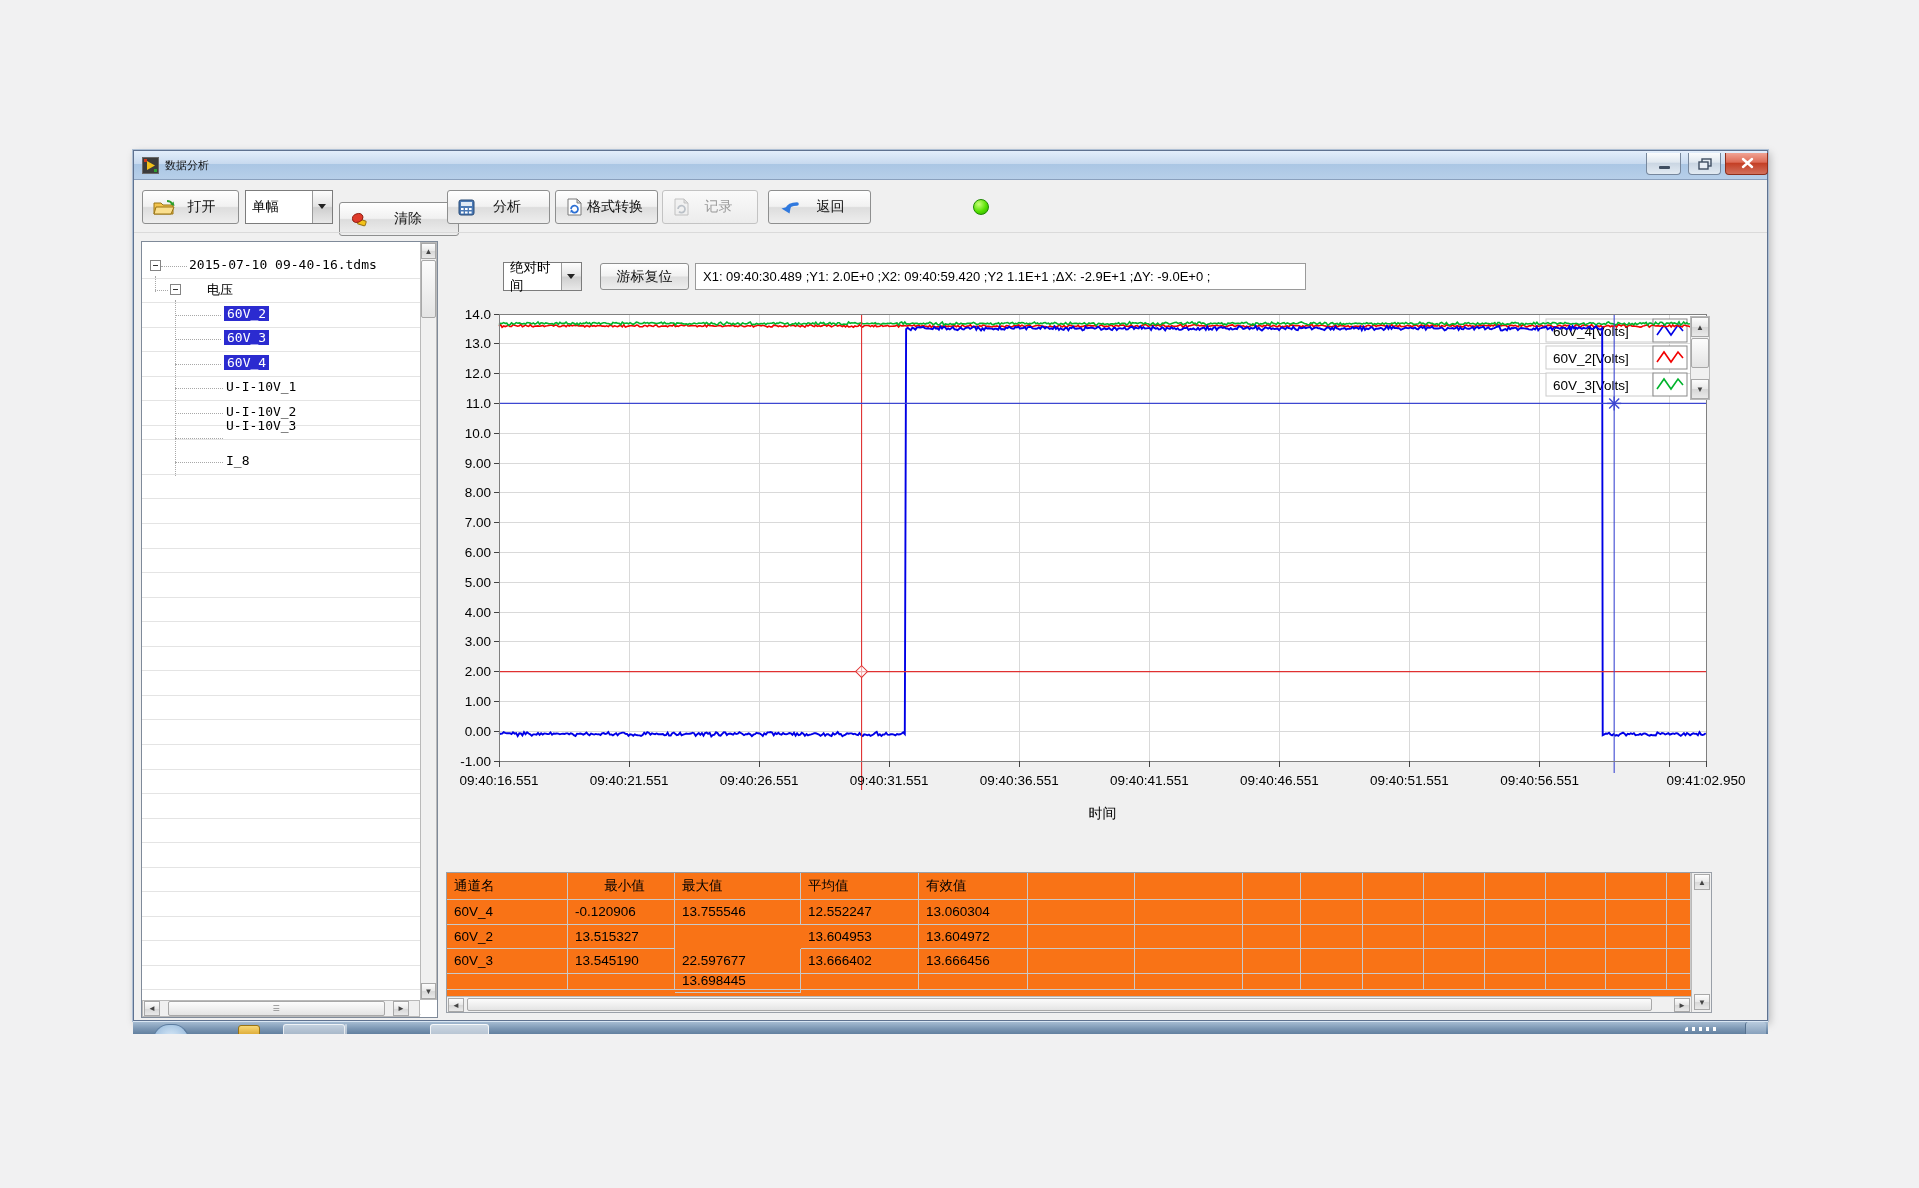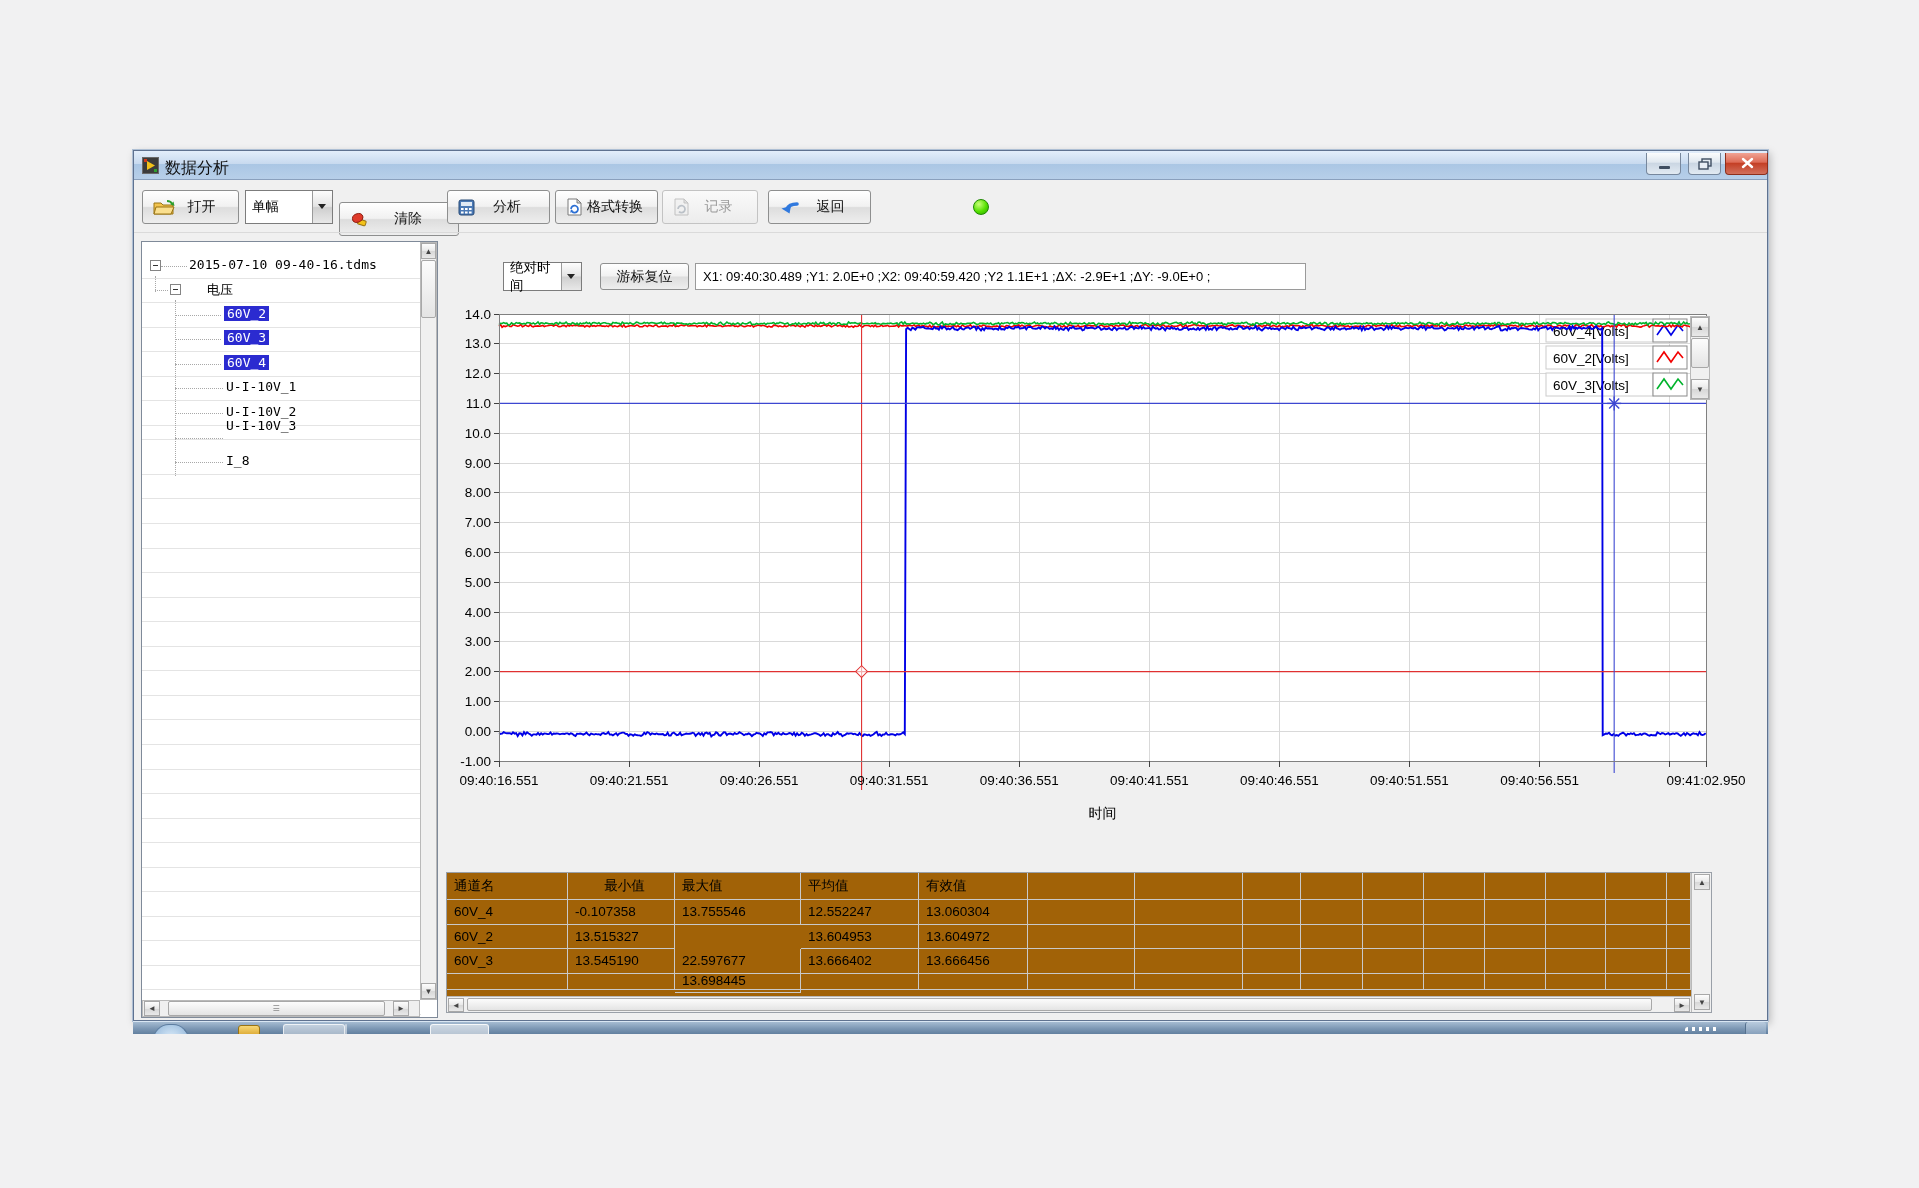--- a/index.html
+++ b/index.html
@@ -2,21 +2,21 @@
 <html><head>
 <meta charset="utf-8">
 <style>
   html,body{margin:0;padding:0;}
   body{background:#f1f1f2;font-family:"Liberation Sans","DejaVu Sans",sans-serif;-webkit-font-smoothing:antialiased;}
   .screen{position:relative;width:1919px;height:1188px;background:#f1f1f2;overflow:hidden;}
   .win{position:absolute;left:133px;top:150px;width:1635px;height:871px;background:#f0f0f0;
        border:1px solid #5f7290;box-shadow:0 0 0 1px #aebfd4, 2px 3px 8px rgba(0,0,0,.25);box-sizing:border-box;}
   .titlebar{position:absolute;left:0;top:0;width:100%;height:29px;
        background:linear-gradient(#e3eefb,#c8daef 45%,#aac6e4 46%,#b7cfe9);border-bottom:1px solid #8aa0bd;box-sizing:border-box;}
-  .title-text{position:absolute;left:31px;top:7px;font-size:16px;color:#111;}
+  .title-text{position:absolute;left:31px;top:7px;font-size:11px;color:#111;}
   .app-ic{position:absolute;left:8px;top:6px;width:17px;height:17px;}
   .winbtn{position:absolute;top:2px;height:22px;border:1px solid #77879c;border-top:none;border-radius:0 0 4px 4px;
        background:linear-gradient(#fbfcfd,#dfe7ef 45%,#c9d5e2 46%,#e2eaf2);box-sizing:border-box;}
   .winbtn.close{background:linear-gradient(#f0a394,#dd6a55 45%,#c33c22 46%,#d2705c);border-color:#8e2f1c;}
   .toolbar-sep{position:absolute;left:0;top:81px;width:100%;height:0;border-top:1px solid #dadada;}
   .btn{position:absolute;height:34px;border:1px solid #8e8f8f;border-radius:3px;
        background:linear-gradient(#ffffff,#f1f1f1 48%,#dddddd 52%,#eeeeee);box-sizing:border-box;
        display:flex;align-items:center;font-size:14px;color:#111;}
   .btn .ic{margin-left:10px;display:inline-flex;}
   .btn .lbl{flex:1;text-align:center;padding-right:10px;}
@@ -36,21 +36,21 @@
   .expander{position:absolute;width:11px;height:11px;background:#fff;border:1px solid #848484;box-sizing:border-box;}
   .expander:after{content:"";position:absolute;left:2px;top:4px;width:5px;height:1px;background:#333;}
   .dotline-v{position:absolute;width:0;border-left:1px dotted #a8a8a8;}
   .dotline-h{position:absolute;height:0;border-top:1px dotted #a8a8a8;}
   .sb{position:absolute;background:#f0f0f0;border:1px solid #b9b9b9;box-sizing:border-box;}
   .sb-btn{position:absolute;background:linear-gradient(#fdfdfd,#e8e8e8 50%,#d7d7d7 52%,#e9e9e9);border:1px solid #a8a8a8;
        box-sizing:border-box;display:flex;align-items:center;justify-content:center;font-size:8px;color:#444;}
   .sb-thumb{position:absolute;background:linear-gradient(#fcfcfc,#e4e4e4);border:1px solid #a8a8a8;border-radius:2px;box-sizing:border-box;
        display:flex;align-items:center;justify-content:center;font-size:8px;color:#8a8a8a;letter-spacing:1px;}
   .chart-svg{position:absolute;left:307px;top:150px;overflow:visible;}
-  .table{position:absolute;left:312px;top:721px;width:1266px;height:141px;background:#a16207;border:1px solid #9aa0a8;box-sizing:border-box;overflow:hidden;}
+  .table{position:absolute;left:312px;top:721px;width:1266px;height:141px;background:#f97316;border:1px solid #9aa0a8;box-sizing:border-box;overflow:hidden;}
   .cell{position:absolute;box-sizing:border-box;border-right:1px solid #c9c9c9;border-bottom:1px solid #c9c9c9;
        font-size:13.5px;color:#000;padding:4px 0 0 7px;white-space:nowrap;overflow:hidden;}
   .taskbar{position:absolute;left:133px;top:1021px;width:1635px;height:13px;overflow:hidden;
        background:linear-gradient(#a5bbd2,#7c97b4 55%,#62809f);border-top:1px solid #d9e6f3;box-sizing:border-box;}
   .tb-item{position:absolute;border-radius:3px 3px 0 0;}
 </style>
 </head>
 <body>
 
 <div class="screen">
@@ -376,21 +376,21 @@
         <div class="cell" style="left: 688px; top: 0px; width: 108px; height: 27px;"></div>
         <div class="cell" style="left: 796px; top: 0px; width: 58px; height: 27px;"></div>
         <div class="cell" style="left: 854px; top: 0px; width: 62px; height: 27px;"></div>
         <div class="cell" style="left: 916px; top: 0px; width: 61px; height: 27px;"></div>
         <div class="cell" style="left: 977px; top: 0px; width: 61px; height: 27px;"></div>
         <div class="cell" style="left: 1038px; top: 0px; width: 61px; height: 27px;"></div>
         <div class="cell" style="left: 1099px; top: 0px; width: 60px; height: 27px;"></div>
         <div class="cell" style="left: 1159px; top: 0px; width: 61px; height: 27px;"></div>
         <div class="cell" style="left: 1220px; top: 0px; width: 24px; height: 27px;"></div>
         <div class="cell" style="left: 0px; top: 27px; width: 121px; height: 24.5px;">60V_4</div>
-        <div class="cell" style="left: 121px; top: 27px; width: 107px; height: 24.5px;">-0.107358</div>
+        <div class="cell" style="left: 121px; top: 27px; width: 107px; height: 24.5px;">-0.120906</div>
         <div class="cell" style="left: 228px; top: 27px; width: 126px; height: 24.5px;">13.755546</div>
         <div class="cell" style="left: 354px; top: 27px; width: 118px; height: 24.5px;">12.552247</div>
         <div class="cell" style="left: 472px; top: 27px; width: 109px; height: 24.5px;">13.060304</div>
         <div class="cell" style="left: 581px; top: 27px; width: 107px; height: 24.5px;"></div>
         <div class="cell" style="left: 688px; top: 27px; width: 108px; height: 24.5px;"></div>
         <div class="cell" style="left: 796px; top: 27px; width: 58px; height: 24.5px;"></div>
         <div class="cell" style="left: 854px; top: 27px; width: 62px; height: 24.5px;"></div>
         <div class="cell" style="left: 916px; top: 27px; width: 61px; height: 24.5px;"></div>
         <div class="cell" style="left: 977px; top: 27px; width: 61px; height: 24.5px;"></div>
         <div class="cell" style="left: 1038px; top: 27px; width: 61px; height: 24.5px;"></div>

